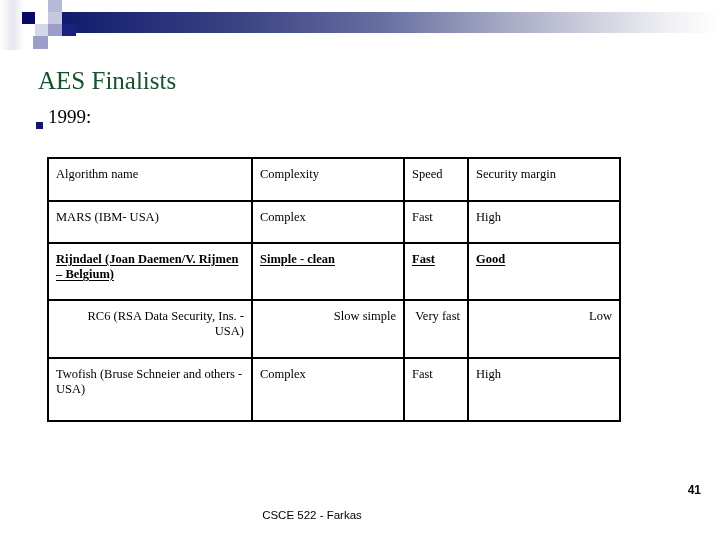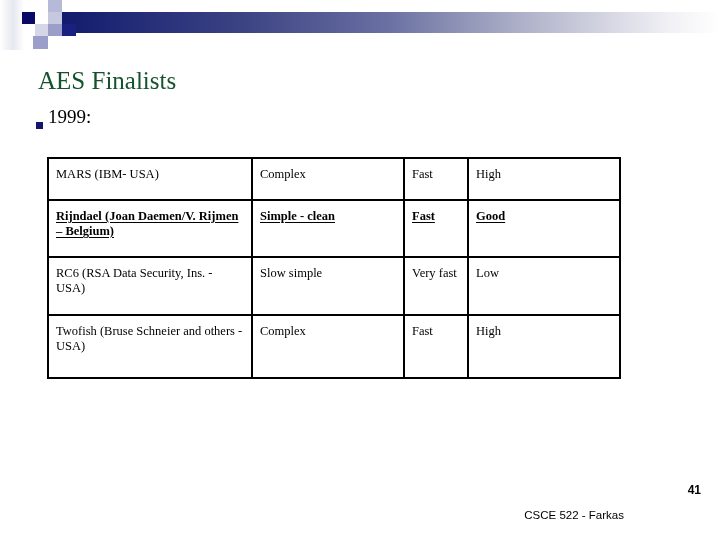--- a/index.html
+++ b/index.html
@@ -113,38 +113,38 @@
   }
   .c1 { width: 204px; }
   .c2 { width: 152px; }
   .c3 { width: 64px; }
   .c4 { width: 152px; }
 
   .row-h td { height: 29px; }
   .row-1 td { height: 28px; }
   .row-2 td { height: 44px; }
   .row-3 td { height: 43px; }
-  .row-4 td { height: 44px; }
+  .row-4 td { height: 44px; text-align: right; }
   .row-5 td { height: 49px; }
 
   
   .hl {
     color: #14585c;
     font-weight: bold;
     text-decoration: underline;
     text-underline-offset: 2px;
   }
 
   
   #footer-text {
     position: absolute;
     left: 0;
     top: 509px;
     width: 624px;
-    text-align: right;
+    text-align: center;
     font-family: "Liberation Sans", "DejaVu Sans", sans-serif;
     font-size: 11.5px;
     color: #000000;
   }
   #page-number {
     position: absolute;
     right: 19px;
     top: 483px;
     font-family: "Liberation Sans", "DejaVu Sans", sans-serif;
     font-size: 12px;
@@ -175,20 +175,26 @@
 </div>
 
 <table id="finalists-table">
   <colgroup>
     <col class="c1">
       <col class="c2">
       <col class="c3">
       <col class="c4">
   </colgroup>
   <tbody>
+    <tr class="row-h">
+      <td>Algorithm name</td>
+      <td>Complexity</td>
+      <td>Speed</td>
+      <td>Security margin</td>
+    </tr>
     <tr class="row-1">
       <td>MARS (IBM- USA)</td>
       <td>Complex</td>
       <td>Fast</td>
       <td>High</td>
     </tr>
     <tr class="row-3">
       <td class="hl">Rijndael (Joan Daemen/V. Rijmen – Belgium)</td>
       <td class="hl">Simple - clean</td>
       <td class="hl">Fast</td>

